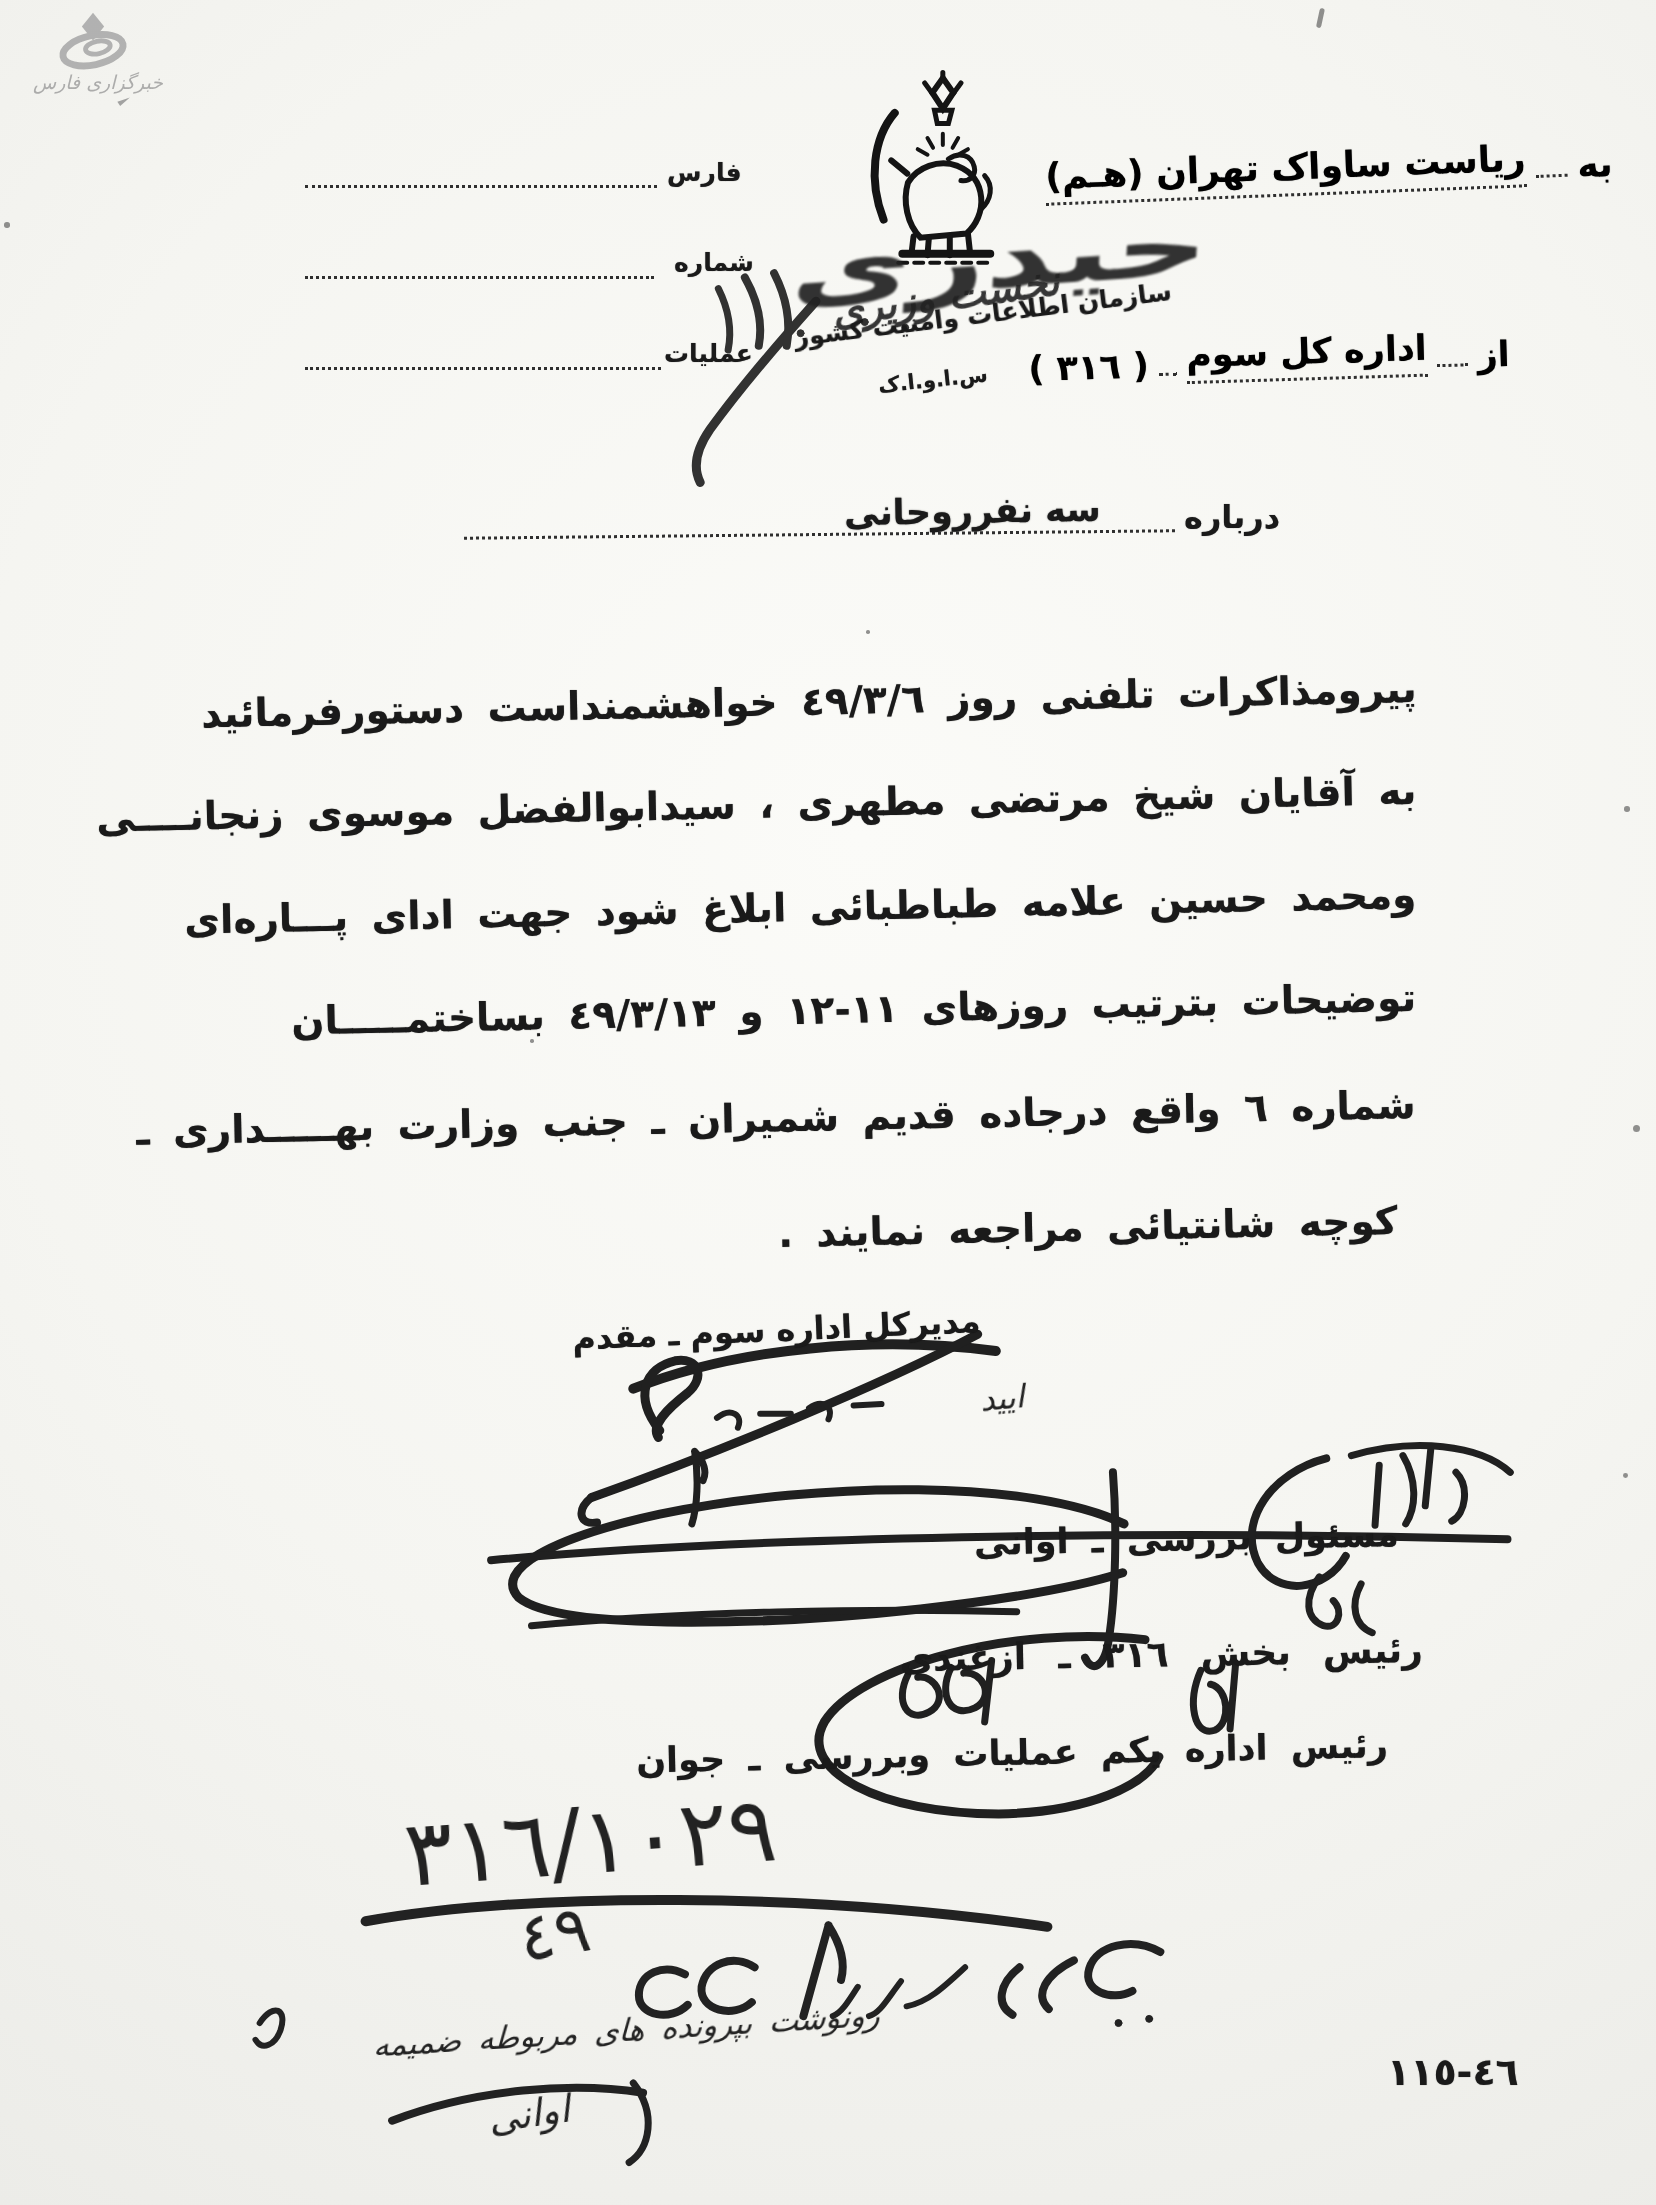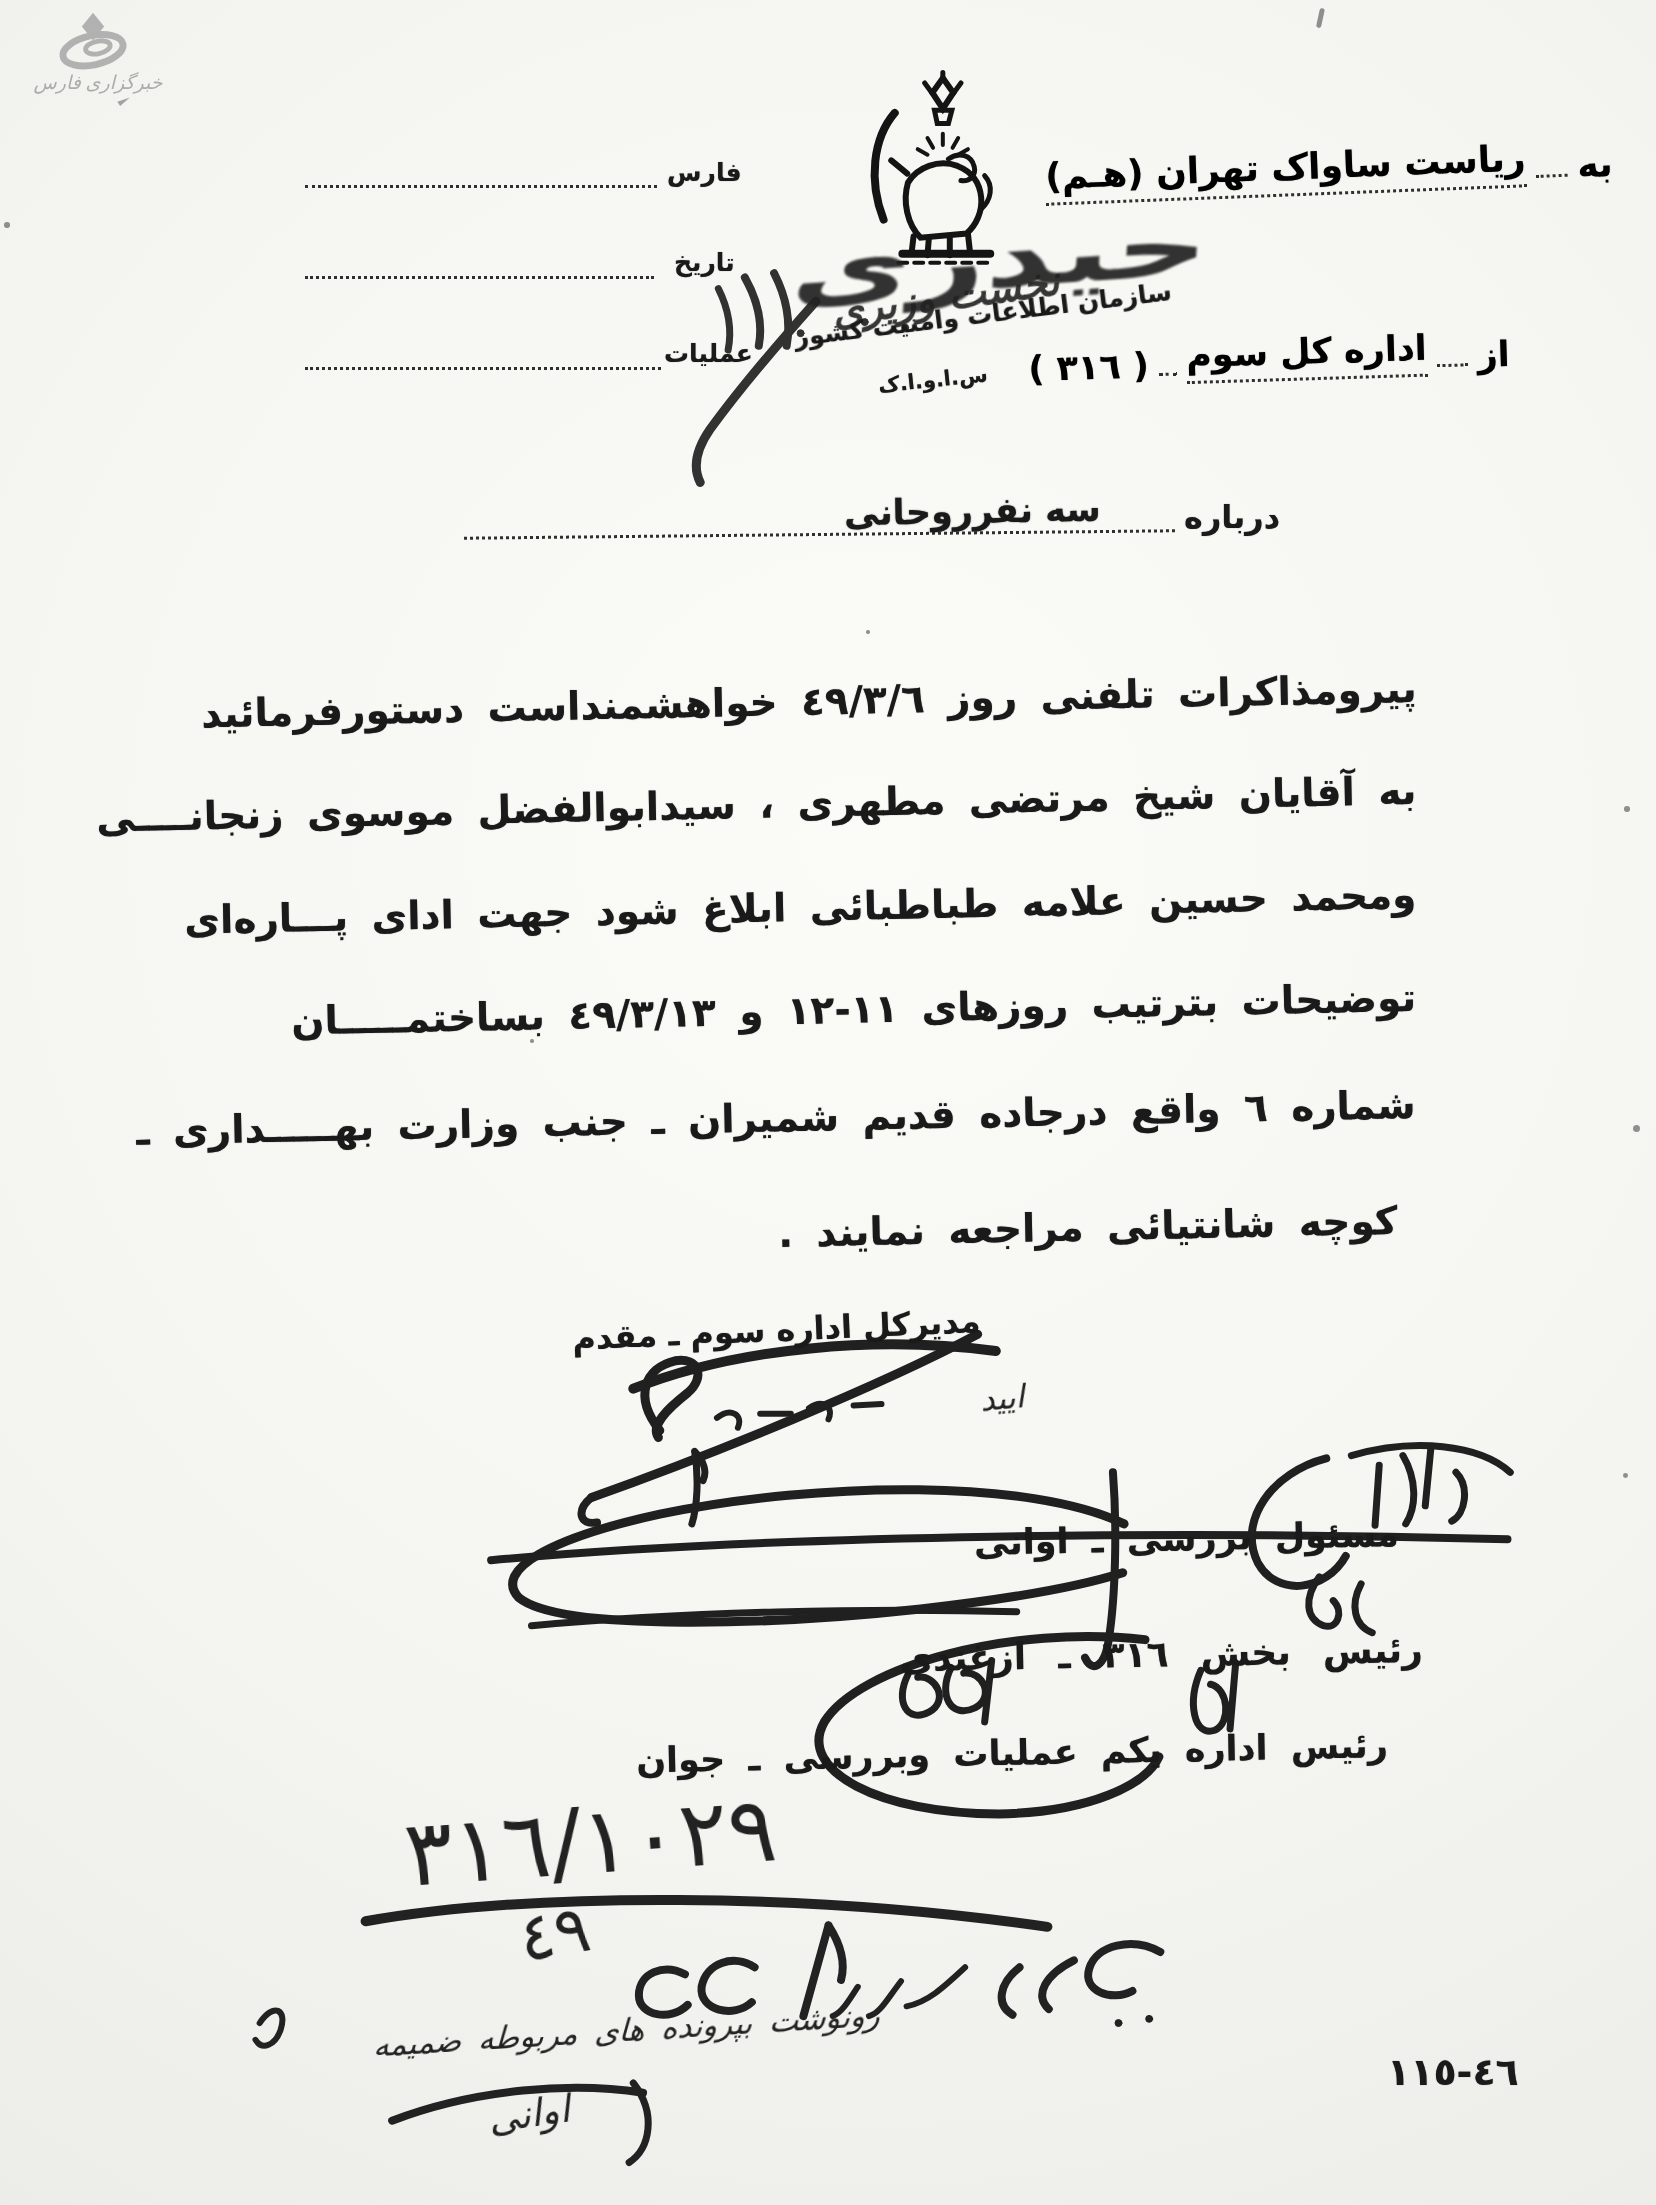--- a/index.html
+++ b/index.html
@@ -12,21 +12,21 @@
     font-family:"DejaVu Sans",sans-serif;
   }
   .t{position:absolute;white-space:nowrap;direction:rtl;color:#1a1a1a;}
   .type{font-weight:700;text-shadow:0 0 1px rgba(12,12,12,.55);}
   .hand{color:#222;filter:blur(0.4px);}
   .dots{position:absolute;height:0;border-bottom:3.5px dotted #2f2f2f;}
   .dseg{border-bottom:3.5px dotted #2f2f2f;height:0;align-self:flex-end;margin-bottom:8.4px;}
   .flexline{position:absolute;display:flex;direction:rtl;align-items:flex-end;gap:9.8px;}
   .du{border-bottom:3.5px dotted #2f2f2f;padding-bottom:5.6px;}
   .speck{position:absolute;background:#3a3a3a;border-radius:50%;opacity:.55;}
-  .wm{position:absolute;left:12.5px;top:4.2px;width:160px;height:105px;opacity:.8;font-family:Liberation Serif, serif;}
+  .wm{position:absolute;left:12.5px;top:4.2px;width:160px;height:105px;opacity:.8;}
   .wm-text{position:absolute;left:19.5px;top:67px;width:132px;text-align:center;
     font-size:19px;color:#9b9b9b;direction:rtl;filter:blur(0.3px);font-style:italic;}
   svg.art{position:absolute;left:0;top:0;}
   svg.art *{vector-effect:non-scaling-stroke;}
 </style>
 </head>
 <body>
 
 <div class="page">
 
@@ -130,21 +130,21 @@
     <span class="type du" style="font-size:35px;">اداره کل سوم</span>
     <span class="dseg" style="width:18px;"></span>
     <span class="type" dir="ltr" style="font-size:35px;direction:ltr;">( ٣١٦ )</span>
   </div>
 
   <div class="t type" style="left:793px;top:300px;font-size:25px;transform:rotate(-7deg);filter:blur(0.3px);">سازمان اطلاعات وامنیت کشور</div>
   <div class="t type" style="left:878px;top:368px;font-size:21px;transform:rotate(-6deg);">س.ا.و.ا.ک</div>
 
   <div class="t type" style="left:667px;top:158px;font-size:25px;">فارس</div>
   <div class="dots" style="left:305px;top:185px;width:352px;"></div>
-  <div class="t type" style="left:674px;top:248px;font-size:25px;">تاریخ</div>
+  <div class="t type" style="left:674px;top:248px;font-size:25px;">شماره</div>
   <div class="dots" style="left:305px;top:276px;width:349px;"></div>
   <div class="t type" style="left:664px;top:339px;font-size:25px;">عملیات</div>
   <div class="dots" style="left:305px;top:367px;width:356px;"></div>
 
   <div class="t type" style="left:1184px;top:498px;font-size:32px;">درباره</div>
   <div class="dots" style="left:464px;top:533px;width:711px;transform:rotate(-.6deg);"></div>
   <div class="t type" style="left:844px;top:491px;font-size:35px;transform:rotate(-1deg);text-shadow:0 0 1.4px rgba(10,10,10,.7);">سه نفرروحانی</div>
 
   <div class="t type" style="right:241px;top:666px;font-size:39px;word-spacing:9.8px;transform:rotate(-1.2deg);transform-origin:100% 50%;">پیرومذاکرات تلفنی روز ٤٩/٣/٦ خواهشمنداست دستورفرمائید</div>
   <div class="t type" style="right:241px;top:768px;font-size:39px;word-spacing:9.8px;transform:rotate(-1.2deg);transform-origin:100% 50%;">به آقایان شیخ مرتضی مطهری ، سیدابوالفضل موسوی زنجانــــی</div>

